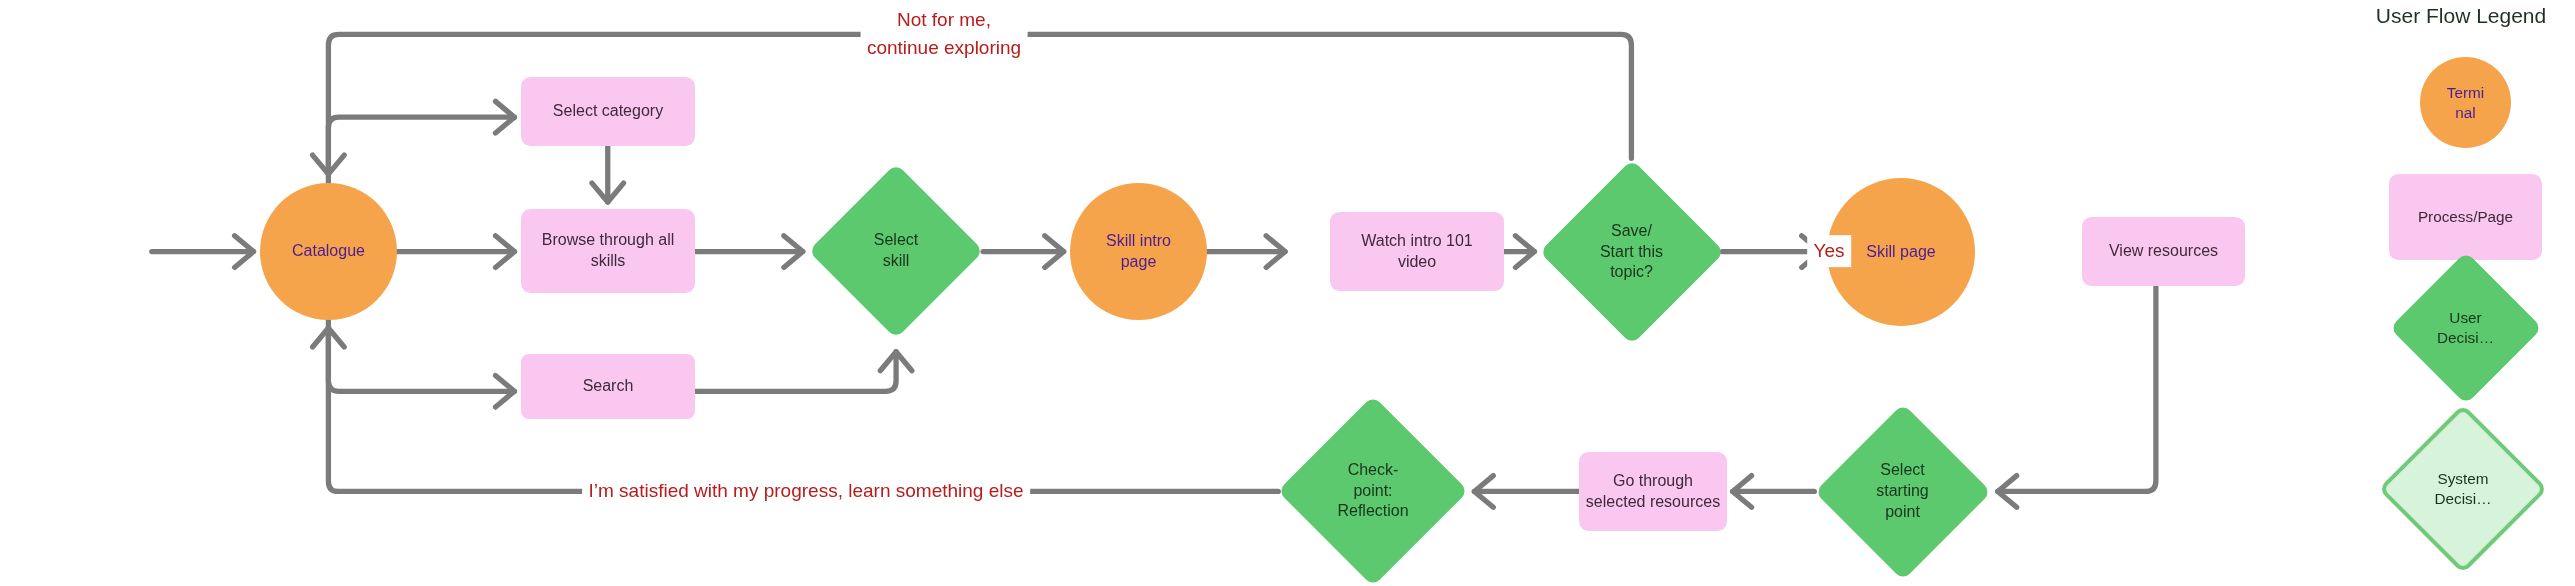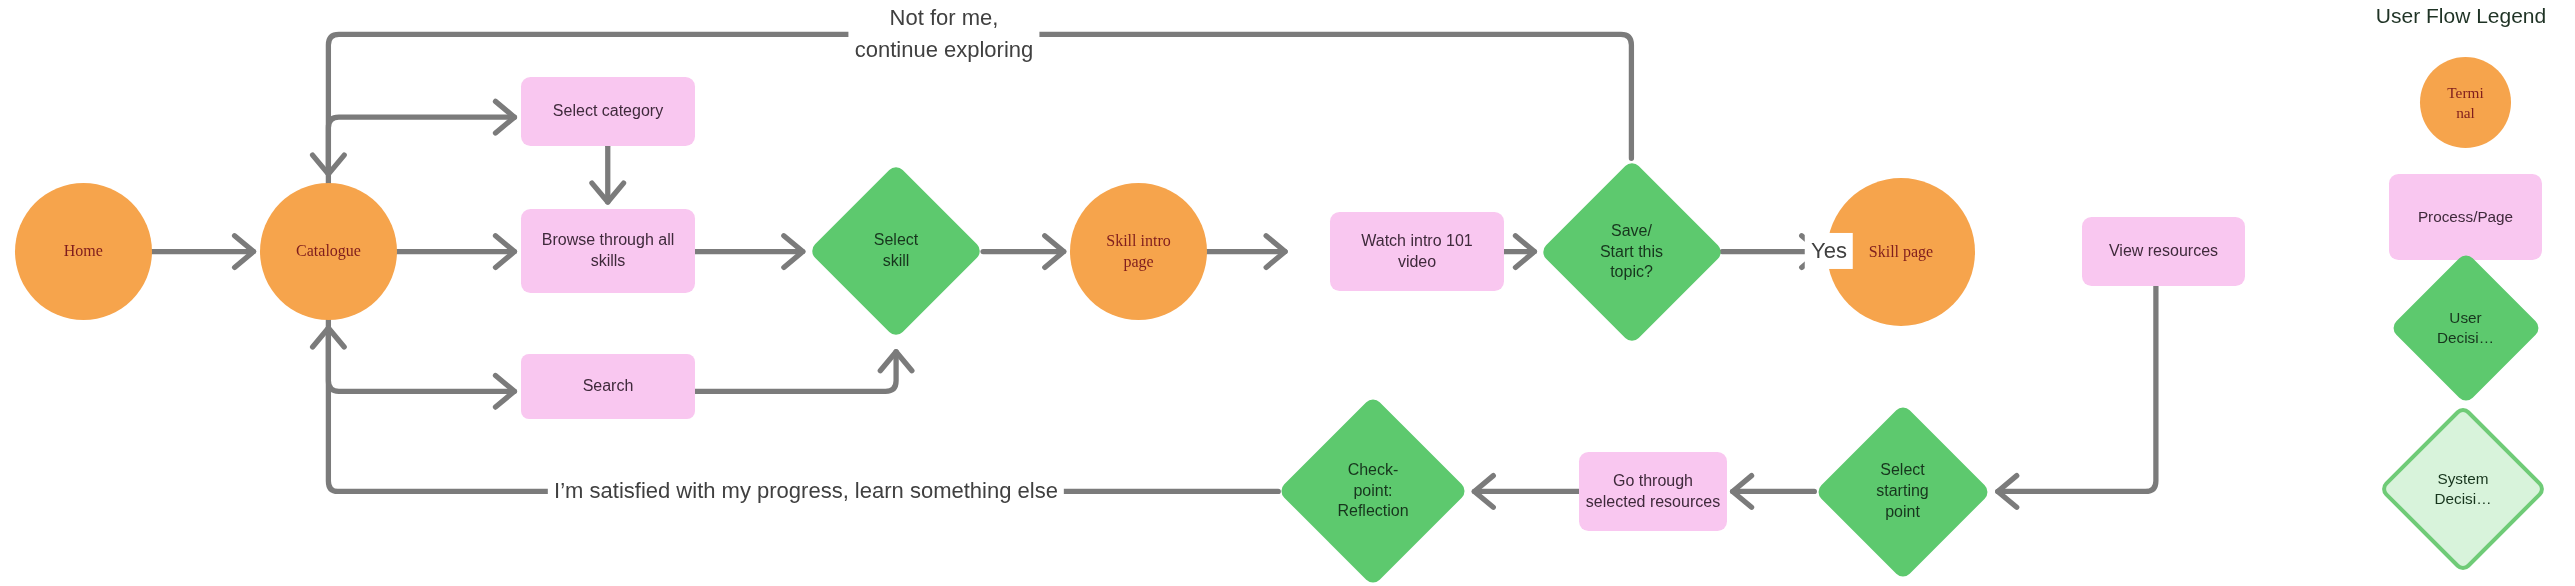--- a/index.html
+++ b/index.html
@@ -15,36 +15,36 @@
     position:absolute;
     display:flex;align-items:center;justify-content:center;
     text-align:center;z-index:1;
   }
   .nlabel{
     white-space:pre-line;
     font-size:16px;line-height:1.3;
     position:relative;z-index:2;
   }
   .circle{border-radius:50%;background:#F6A44C;}
-  .circle .nlabel{color:#7f1d1d;font-family:Liberation Serif, serif;}
+  .circle .nlabel{color:#4c1d95;}
   .rect{border-radius:9.5px;background:#F9C7F0;}
   .rect .nlabel{color:#3F2A3B;}
   .diamond{background:transparent;}
   .dshape{
     position:absolute;left:50%;top:50%;
     transform:translate(-50%,-50%) rotate(45deg);
     background:#5DC96E;border-radius:9.5px;z-index:0;
   }
   .dshape.system{background:#D8F3DB;border:4.7px solid #6FCB77;}
   .diamond .nlabel{color:#17351D;}
   .edge-label{
     position:absolute;z-index:3;
     transform:translate(-50%,-50%);
     background:#FFFFFF;padding:2.1px 6.3px;
-    font-size:22px;line-height:1.45;color:#404040;
+    font-size:19px;line-height:1.45;color:#b91c1c;
     text-align:center;white-space:pre-line;
   }
   .legend-title{
     position:absolute;z-index:3;
     left:2461px;top:4.2px;transform:translateX(-50%);
     font-size:21px;font-weight:500;color:#1F3325;
     white-space:nowrap;
   }
   .legend .nlabel{font-size:15.3px;}
 </style>
@@ -72,23 +72,20 @@
       <path d="M 1865 477 L 2018 477" marker-end="url(#arw)"></path>
       <path d="M 2290 477 L 2438 477" marker-end="url(#arw)"></path>
       <path d="M 2780 477 L 2911 477" marker-end="url(#arw)"></path>
       <path d="M 3267 477 L 3454 477" marker-end="url(#arw)"></path>
       <path d="M 4090 542 L 4090 912 Q 4090 932 4070 932 L 3790 932" marker-end="url(#arw)"></path>
       <path d="M 3442 932 L 3287 932" marker-end="url(#arw)"></path>
       <path d="M 2995 932 L 2797 932" marker-end="url(#arw)"></path>
     </g>
   </svg>
 
-  <div class="node circle" style="left:14.8px;top:183px;width:137px;height:137px;">
-    <span class="nlabel">Home</span>
-  </div>
 
   <div class="node circle" style="left:260px;top:183px;width:137px;height:137px;">
     <span class="nlabel">Catalogue</span>
   </div>
 
   <div class="node rect" style="left:521px;top:77px;width:174px;height:69px;">
     <span class="nlabel">Select category</span>
   </div>
 
   <div class="node rect" style="left:521px;top:209px;width:174px;height:84px;">

